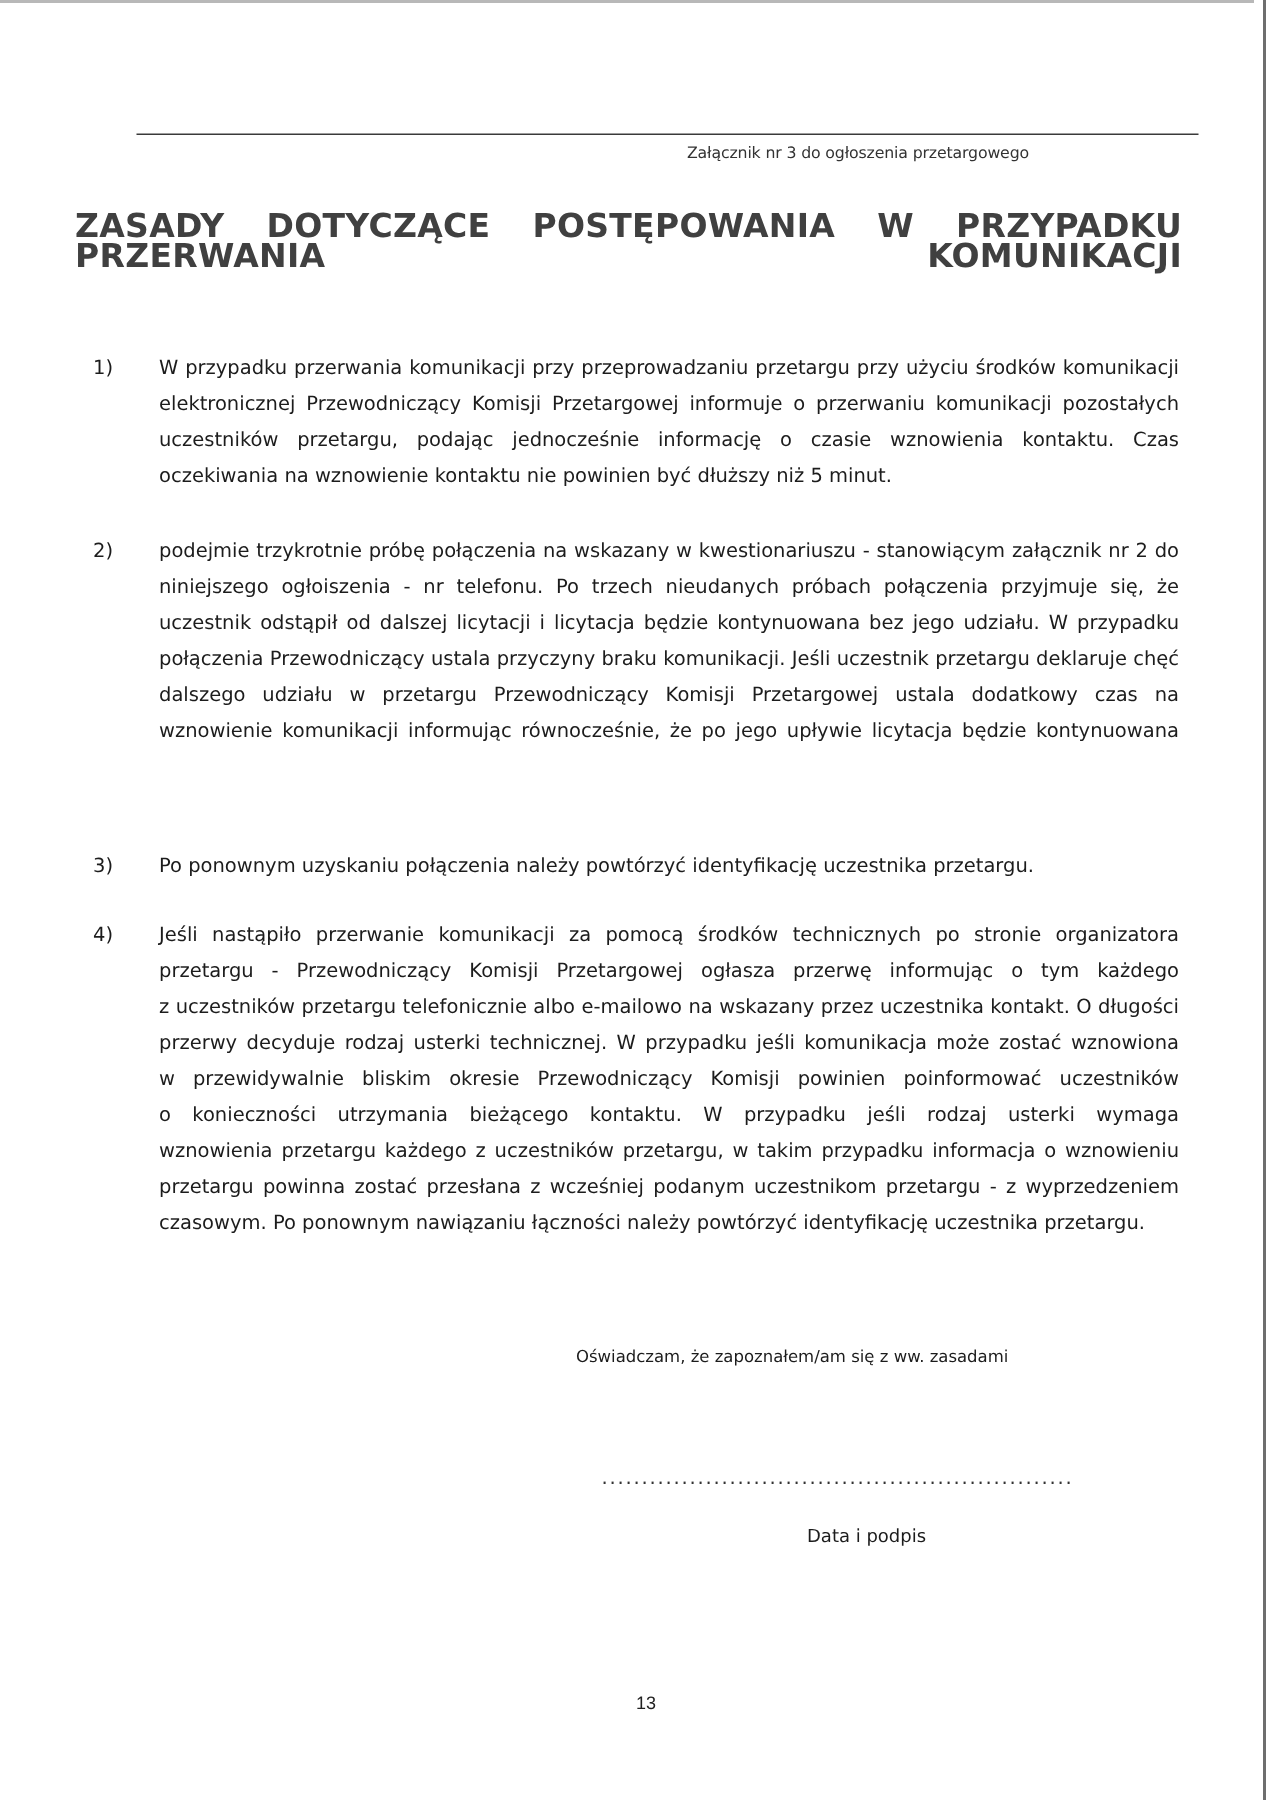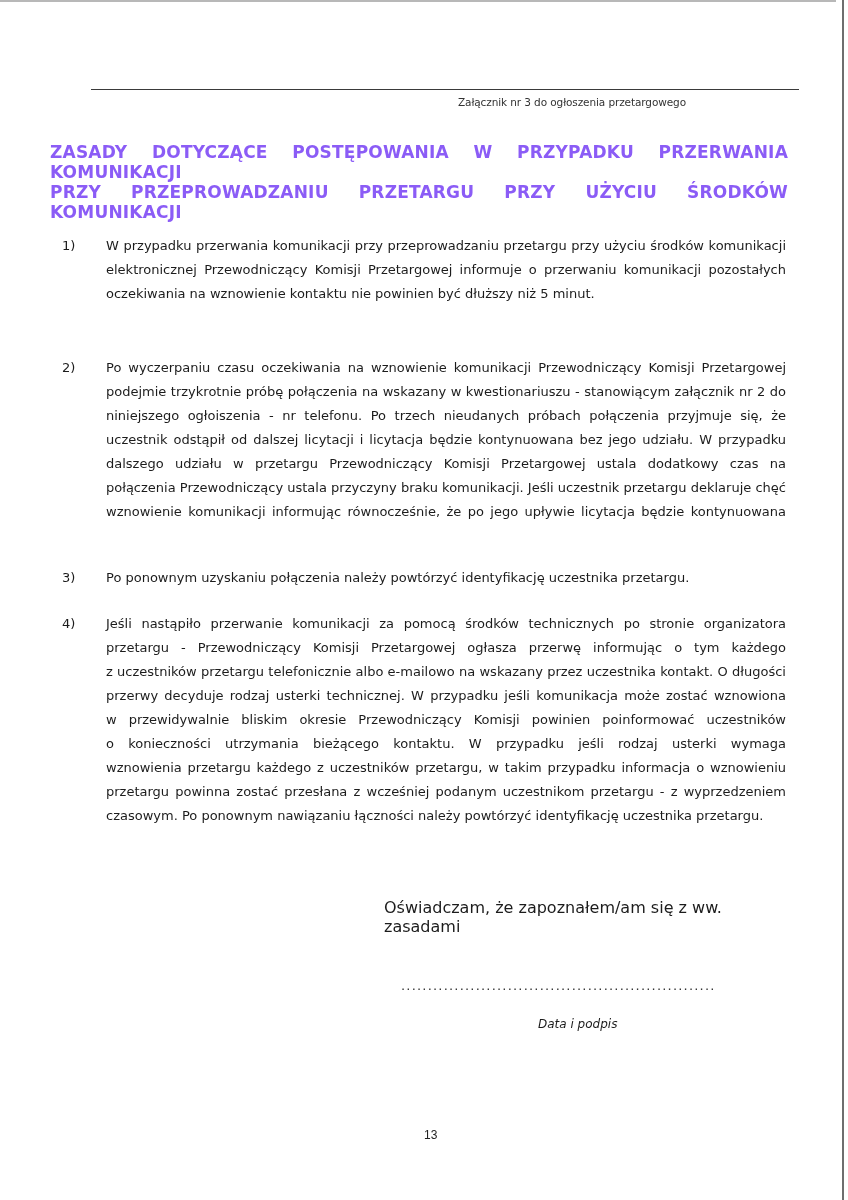--- a/index.html
+++ b/index.html
@@ -50,24 +50,24 @@
     top: 96px;
     font-size: 10.5px;
     color: #333;
     letter-spacing: -0.1px;
   }
   .title {
     position: absolute;
     left: 50px;
     top: 142px;
     width: 738px;
-    font-size: 17px;
+    font-size: 22px;
     font-weight: bold;
     line-height: 20px;
-    color: #8b5cf6;
+    color: #404040;
     text-align: justify;
     letter-spacing: 0.2px;
   }
   .title span { display: block; text-align: justify; text-align-last: justify; }
   .title span.last { text-align-last: left; }
 
   .item {
     position: absolute;
     left: 62px;
     width: 724px;
@@ -91,38 +91,37 @@
     text-align-last: justify;
     white-space: nowrap;
   }
   .item .body .ln.last {
     text-align-last: left;
   }
   .declaration {
     position: absolute;
     left: 384px;
     top: 898px;
-    font-size: 16px;
+    font-size: 11px;
     color: #1c1c1c;
   }
   .sig-dots {
     position: absolute;
     left: 401px;
     top: 978px;
     font-size: 13px;
     letter-spacing: 1.2px;
     color: #333;
   }
   .sig-label {
     position: absolute;
     left: 538px;
     top: 1017px;
     font-size: 12px;
     color: #1c1c1c;
-    font-style: italic;
   }
   .page-number {
     position: absolute;
     left: 424px;
     top: 1128px;
     font-family: "Liberation Sans", sans-serif;
     font-size: 12px;
     color: #222;
   }
 </style>
@@ -131,41 +130,40 @@
 
 <div class="page">
   <div class="top-edge"></div>
   <div class="right-edge"></div>
 
   <div class="header-rule"></div>
   <div class="attachment-note">Załącznik nr 3 do ogłoszenia przetargowego</div>
 
   <div class="title">
     <span>ZASADY DOTYCZĄCE POSTĘPOWANIA W PRZYPADKU PRZERWANIA KOMUNIKACJI</span>
-    <span>PRZY PRZEPROWADZANIU PRZETARGU PRZY UŻYCIU ŚRODKÓW KOMUNIKACJI</span>
   </div>
 
   <div class="item" style="top:234px;">
     <span class="num">1)</span>
     <div class="body">
       <span class="ln">W przypadku przerwania komunikacji przy przeprowadzaniu przetargu przy użyciu środków komunikacji</span>
       <span class="ln">elektronicznej Przewodniczący Komisji Przetargowej informuje o przerwaniu komunikacji pozostałych</span>
+      <span class="ln">uczestników przetargu, podając jednocześnie informację o czasie wznowienia kontaktu. Czas</span>
       <span class="ln last">oczekiwania na wznowienie kontaktu nie powinien być dłuższy niż 5 minut.</span>
     </div>
   </div>
 
   <div class="item" style="top:356px;">
     <span class="num">2)</span>
     <div class="body">
-      <span class="ln">Po wyczerpaniu czasu oczekiwania na wznowienie komunikacji Przewodniczący Komisji Przetargowej</span>
       <span class="ln">podejmie trzykrotnie próbę połączenia na wskazany w kwestionariuszu - stanowiącym załącznik nr 2 do</span>
       <span class="ln">niniejszego ogłoiszenia - nr telefonu. Po trzech nieudanych próbach połączenia przyjmuje się, że</span>
       <span class="ln">uczestnik odstąpił od dalszej licytacji i licytacja będzie kontynuowana bez jego udziału. W przypadku</span>
+      <span class="ln">połączenia Przewodniczący ustala przyczyny braku komunikacji. Jeśli uczestnik przetargu deklaruje chęć</span>
       <span class="ln">dalszego udziału w przetargu Przewodniczący Komisji Przetargowej ustala dodatkowy czas na</span>
-      <span class="ln">połączenia Przewodniczący ustala przyczyny braku komunikacji. Jeśli uczestnik przetargu deklaruje chęć</span>
       <span class="ln">wznowienie komunikacji informując równocześnie, że po jego upływie licytacja będzie kontynuowana</span>
     </div>
   </div>
 
   <div class="item" style="top:566px;">
     <span class="num">3)</span>
     <div class="body">
       <span class="ln last">Po ponownym uzyskaniu połączenia należy powtórzyć identyfikację uczestnika przetargu.</span>
     </div>
   </div>

